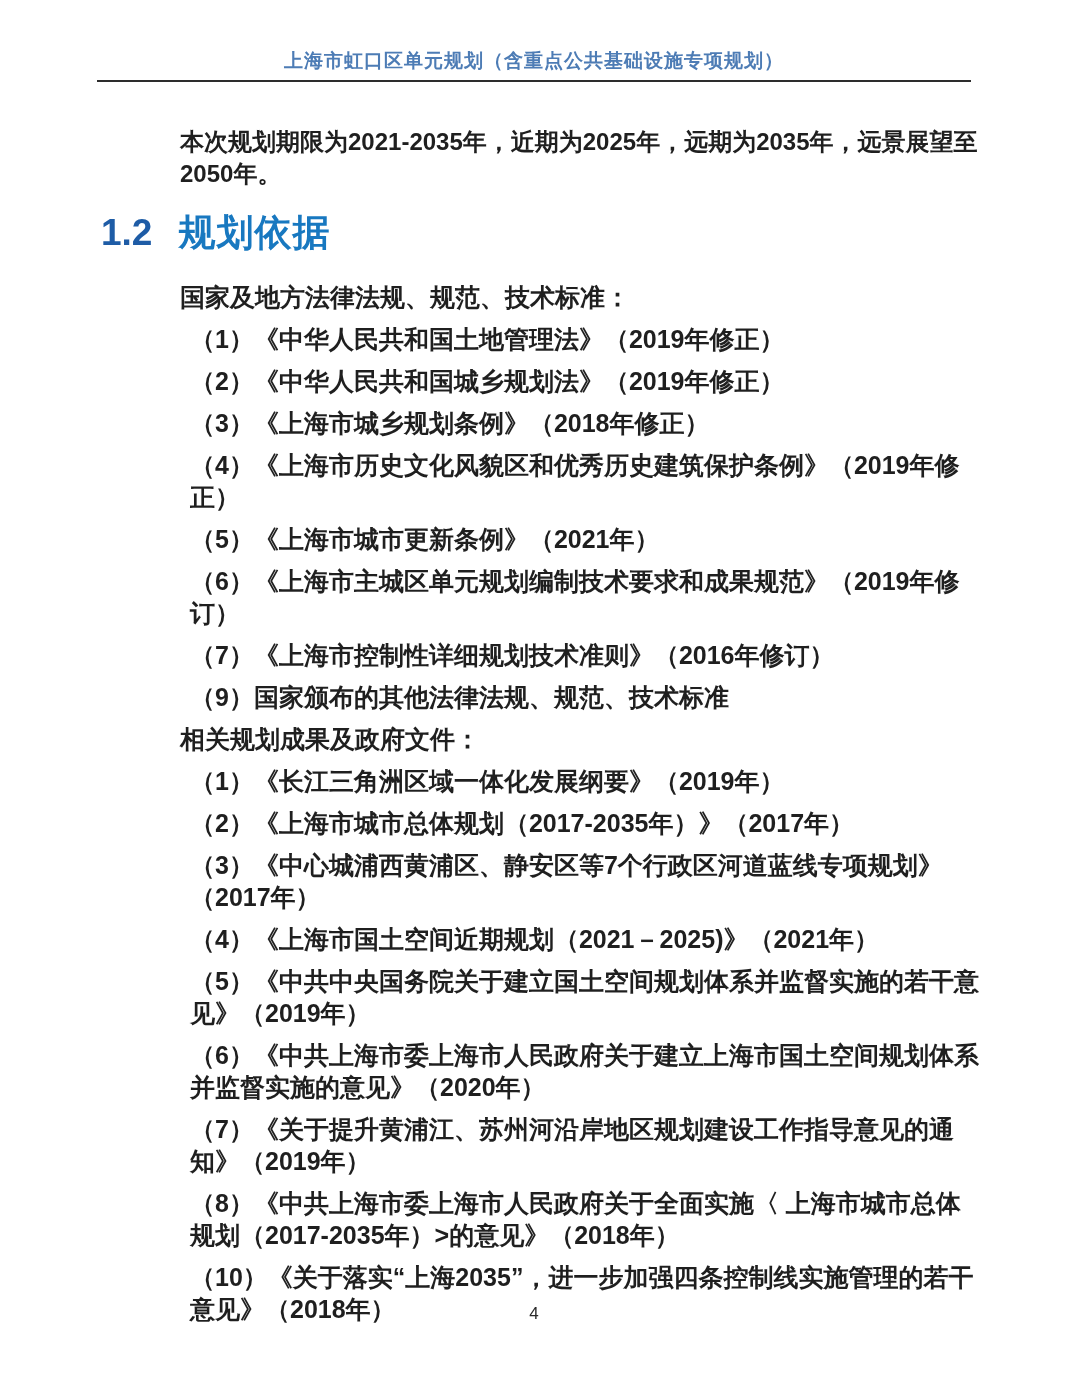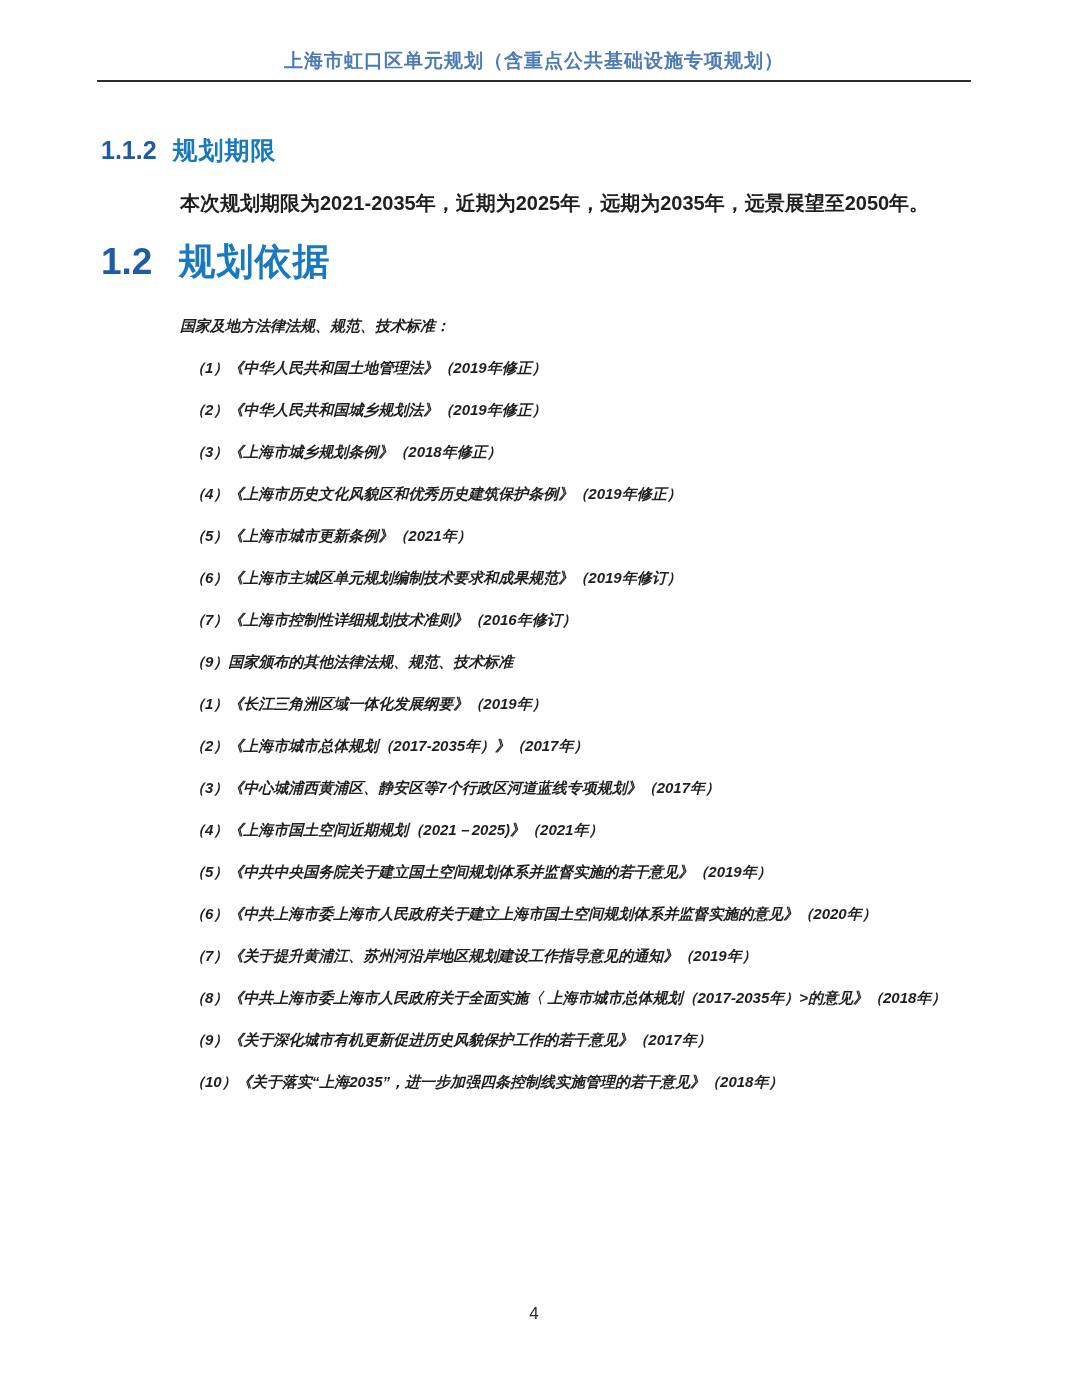--- a/index.html
+++ b/index.html
@@ -35,43 +35,42 @@
   .h2 {
     margin: 53px 0 0 101px;
     font-size: 25px;
     line-height: 30px;
     font-weight: bold;
   }
   .h2 .h-num { color: var(--heading-number, #1e5ca6); margin-right: 16px; }
   .h2 .h-text { color: var(--heading-text, #1878c0); letter-spacing: 1px; }
 
   .para {
-    margin: 22px 88px 0 180px;
-    font-size: 20px;
+    margin: 44px 88px 0 180px;
+    font-size: 24px;
     line-height: 32px;
     font-weight: bold;
     color: var(--body-text, #1f1f1f);
   }
 
   .h1 {
     margin: 21px 0 4px 101px;
     font-size: 37px;
     line-height: 44px;
     font-weight: bold;
   }
   .h1 .h-num { color: var(--heading-number, #1e5ca6); margin-right: 26px; }
   .h1 .h-text { color: var(--heading-text, #1878c0); letter-spacing: 1px; }
 
   .lists {
     margin: 26px 88px 0 180px;
-    font-size: 15px;
+    font-size: 25px;
     line-height: 32px;
     font-weight: bold;
     color: var(--body-text, #1f1f1f);
-    font-style: italic;
   }
   .list-intro { margin-bottom: 10px; }
   .list-item  { margin-bottom: 10px; margin-left: 10px; }
 
   .footer {
     position: absolute;
     top: 1304px;
     left: 0;
     width: 100%;
     text-align: center;
@@ -81,47 +80,44 @@
 </style>
 </head>
 <body>
 
 <div class="page">
 
   <div class="header-title">上海市虹口区单元规划（含重点公共基础设施专项规划）</div>
 
   <div class="header-rule"></div>
 
-  <div class="h2">
-    <span class="h-num">1.1.2</span><span class="h-text">规划期限</span>
-  </div>
 
   <p class="para">本次规划期限为2021-2035年，近期为2025年，远期为2035年，远景展望至2050年。</p>
 
   <div class="h1">
     <span class="h-num">1.2</span><span class="h-text">规划依据</span>
   </div>
 
   <div class="lists" id="lists">
       <div class="list-intro">国家及地方法律法规、规范、技术标准：</div>
       <div class="list-item">（1）《中华人民共和国土地管理法》（2019年修正）</div>
       <div class="list-item">（2）《中华人民共和国城乡规划法》（2019年修正）</div>
       <div class="list-item">（3）《上海市城乡规划条例》（2018年修正）</div>
       <div class="list-item">（4）《上海市历史文化风貌区和优秀历史建筑保护条例》（2019年修正）</div>
       <div class="list-item">（5）《上海市城市更新条例》（2021年）</div>
       <div class="list-item">（6）《上海市主城区单元规划编制技术要求和成果规范》（2019年修订）</div>
       <div class="list-item">（7）《上海市控制性详细规划技术准则》（2016年修订）</div>
       <div class="list-item">（9）国家颁布的其他法律法规、规范、技术标准</div>
+      <div class="list-intro">相关规划成果及政府文件：</div>
       <div class="list-item">（1）《长江三角洲区域一体化发展纲要》（2019年）</div>
       <div class="list-item">（2）《上海市城市总体规划（2017-2035年）》（2017年）</div>
       <div class="list-item">（3）《中心城浦西黄浦区、静安区等7个行政区河道蓝线专项规划》（2017年）</div>
       <div class="list-item">（4）《上海市国土空间近期规划（2021－2025)》（2021年）</div>
       <div class="list-item">（5）《中共中央国务院关于建立国土空间规划体系并监督实施的若干意见》（2019年）</div>
       <div class="list-item">（6）《中共上海市委上海市人民政府关于建立上海市国土空间规划体系并监督实施的意见》（2020年）</div>
       <div class="list-item">（7）《关于提升黄浦江、苏州河沿岸地区规划建设工作指导意见的通知》（2019年）</div>
       <div class="list-item">（8）《中共上海市委上海市人民政府关于全面实施〈 上海市城市总体规划（2017-2035年）&gt;的意见》（2018年）</div>
-      <div class="list-item">（9）《关于深化城市有机更新促进历史风貌保护工作的若干意见》（2017年）</div>
       <div class="list-item">（10）《关于落实“上海2035”，进一步加强四条控制线实施管理的若干意见》（2018年）</div>
     </div>
 
   <div class="footer">4</div>
 
 </div>
 
 </body></html>

